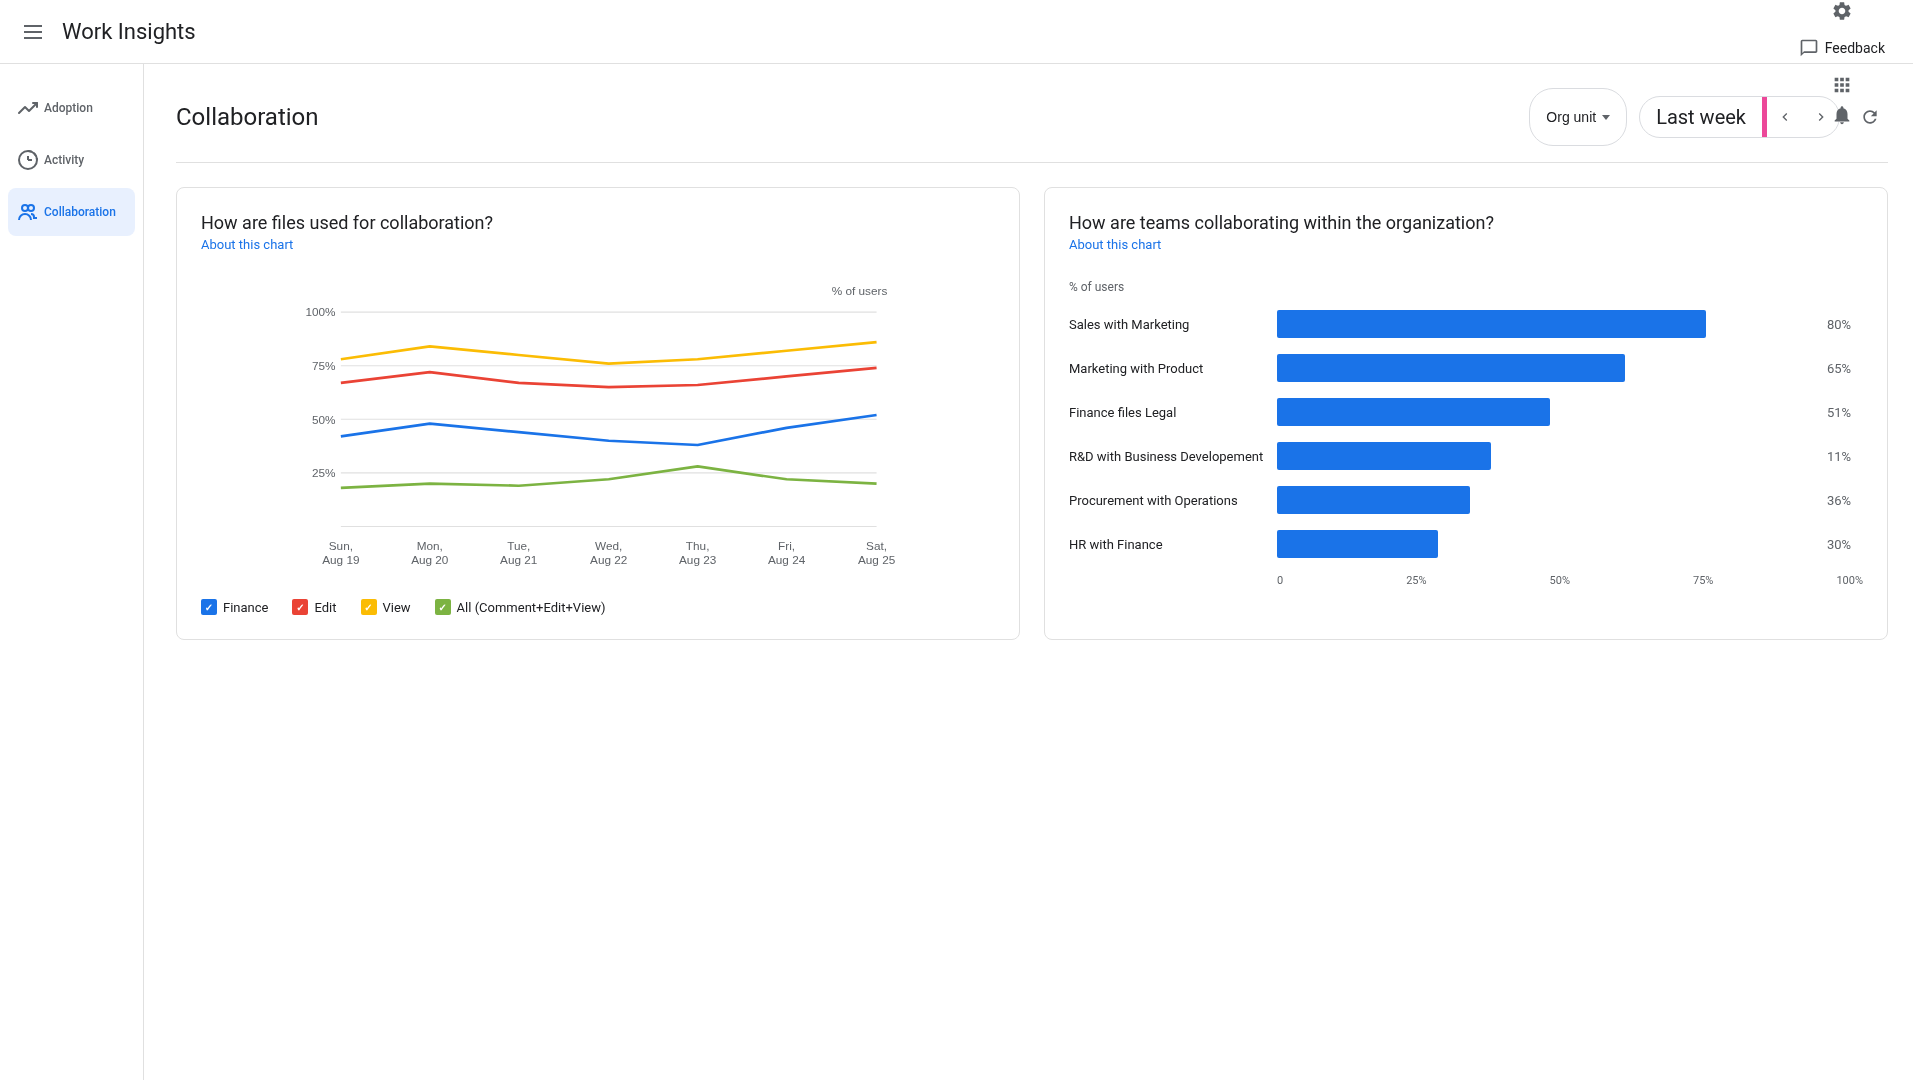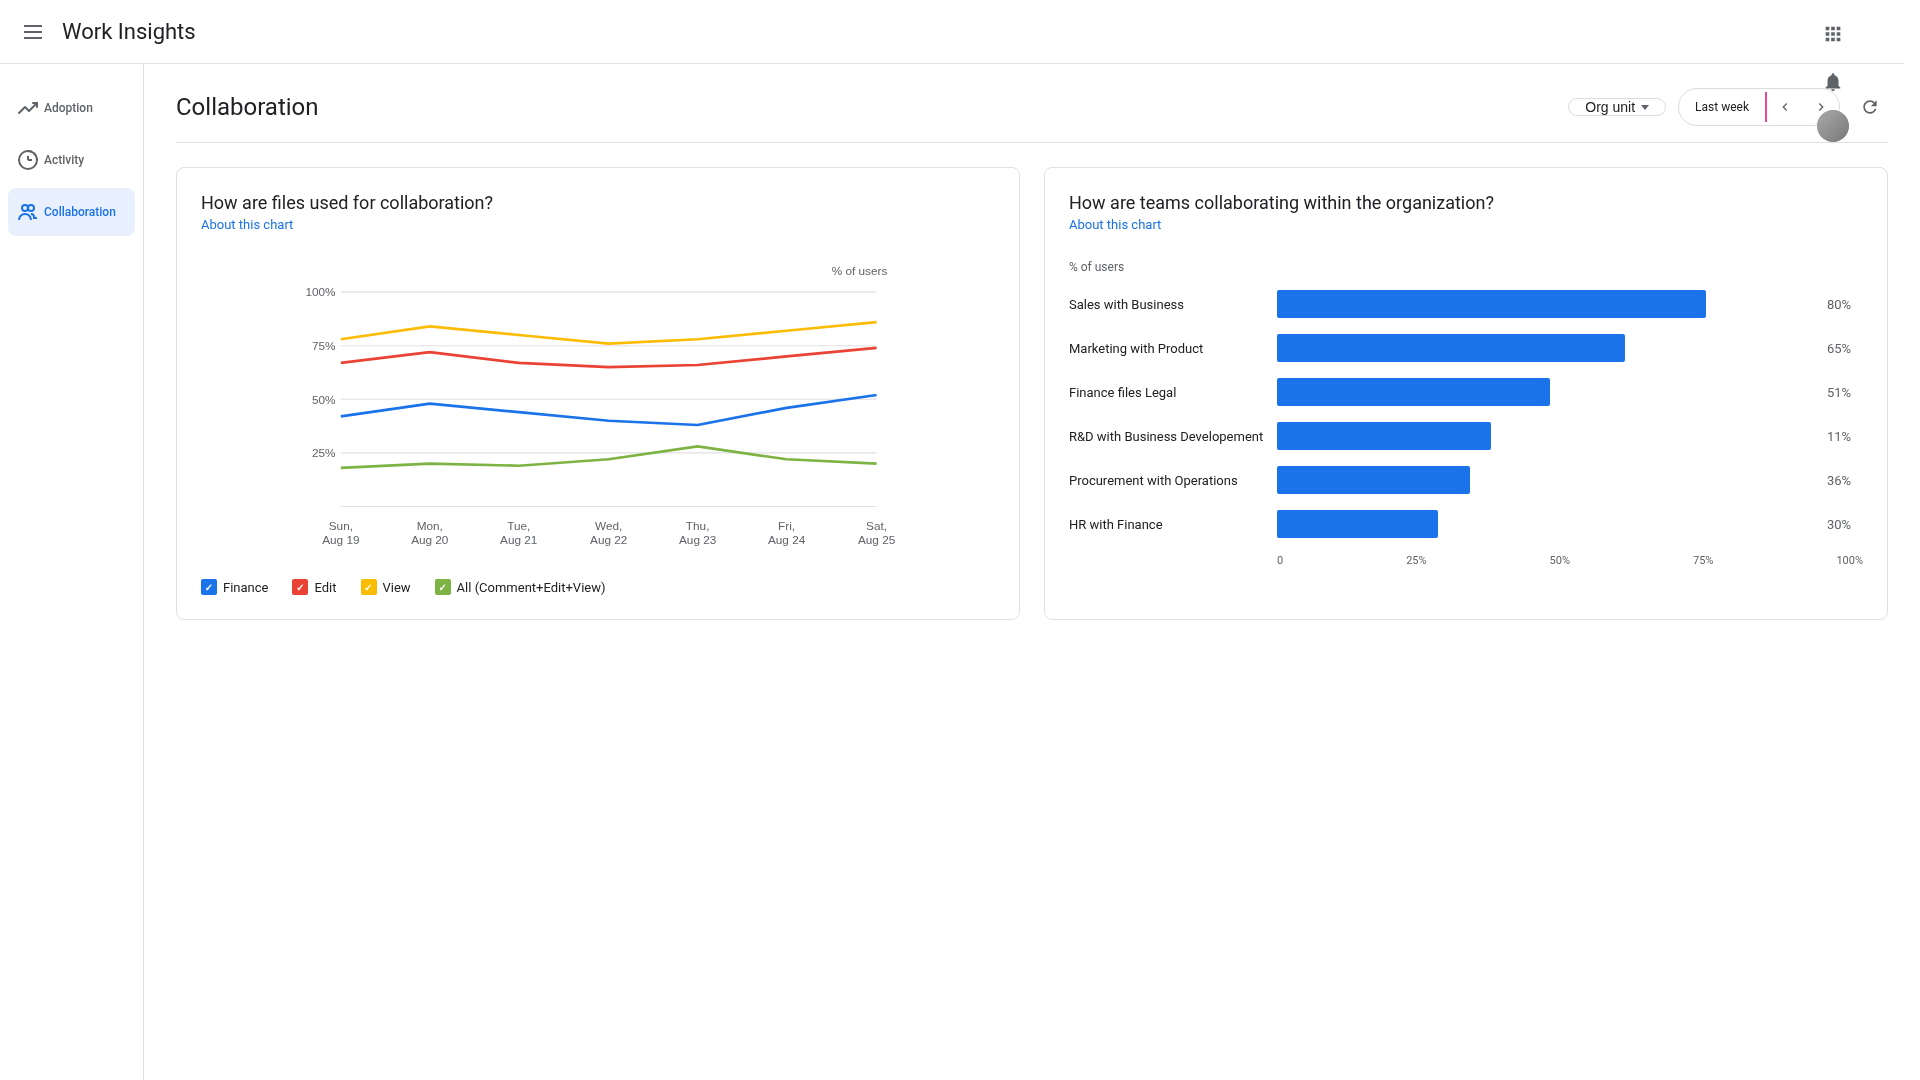--- a/index.html
+++ b/index.html
@@ -1,27 +1,26 @@
 <!DOCTYPE html>
 <html><head>
   <meta charset="utf-8">
   <style>
     * { box-sizing: border-box; margin: 0; padding: 0; }
     body { font-family: 'Google Sans', Roboto, Arial, sans-serif; background: #fff; color: #202124; font-size: 14px; }
 
     
     .header {
       display: flex;
-      align-items: center;
       height: 64px;
       padding: 0 16px;
       border-bottom: 1px solid #e0e0e0;
       background: #fff;
       position: fixed;
-      top: 0; left: 0; right: 16px;
+      top: 0; left: 0; right: 7px;
       z-index: 100;
     }
     .header-left { display: flex; align-items: center; gap: 12px; flex: 1; }
     .hamburger { display: flex; flex-direction: column; gap: 4px; cursor: pointer; padding: 8px; }
     .hamburger span { display: block; width: 18px; height: 2px; background: #5f6368; }
     .header-title { font-size: 22px; font-weight: 400; color: #202124; }
     .header-right { display: flex; align-items: center; gap: 8px; flex-direction: column; }
     .header-icon { width: 40px; height: 40px; display: flex; align-items: center; justify-content: center; cursor: pointer; border-radius: 50%; }
     .feedback-btn { display: flex; align-items: center; gap: 6px; padding: 8px 12px; cursor: pointer; border-radius: 4px; }
     .feedback-label { font-size: 14px; color: #202124; }
@@ -72,31 +71,31 @@
       margin-bottom: 24px;
       padding-bottom: 16px;
       border-bottom: 1px solid #e0e0e0;
     }
     .page-title { font-size: 24px; font-weight: 400; color: #202124; }
     .page-controls { display: flex; align-items: center; gap: 12px; }
 
     .org-unit-btn {
       display: flex; align-items: center; gap: 4px;
       border: 1px solid #dadce0; border-radius: 24px;
-      padding: 0 16px; cursor: pointer; background: #fff;
+      padding: 20px 16px; cursor: pointer; background: #fff;
       font-size: 14px; color: #202124;
     }
     .chevron-down { width: 0; height: 0; border-left: 4px solid transparent; border-right: 4px solid transparent; border-top: 5px solid #5f6368; margin-left: 2px; }
 
     .date-nav {
       display: flex; align-items: center;
       border: 1px solid #dadce0; border-radius: 24px;
       overflow: hidden; background: #fff;
     }
-    .date-label { padding: 8px 16px; font-size: 12px; color: #202124; border-right: 2px solid #ec4899; }
+    .date-label { padding: 8px 16px; font-size: 20px; color: #202124; border-right: 5px solid #ec4899; }
     .nav-arrow { width: 36px; height: 36px; display: flex; align-items: center; justify-content: center; cursor: pointer; }
     .refresh-btn { width: 36px; height: 36px; display: flex; align-items: center; justify-content: center; cursor: pointer; border-radius: 50%; }
 
     
     .charts-row { display: flex; gap: 24px; }
 
     .chart-card {
       background: #fff;
       border: 1px solid #e0e0e0;
       border-radius: 8px;
@@ -315,21 +314,21 @@
 
       <div class="chart-card chart-card-right">
         <div class="chart-title">How are teams collaborating within the organization?</div>
         <div class="chart-subtitle">About this chart</div>
 
         <div class="bar-chart-y-label">% of users</div>
 
         <div id="bar-rows-container">
 
         <div class="bar-row">
-              <div class="bar-label">Sales with Business</div>
+              <div class="bar-label">Sales with Marketing</div>
               <div class="bar-track">
                 <div class="bar-fill" style="width: 80%;"></div>
               </div>
               <div class="bar-pct">80%</div>
             </div>
             <div class="bar-row">
               <div class="bar-label">Marketing with Product</div>
               <div class="bar-track">
                 <div class="bar-fill" style="width: 65%;"></div>
               </div>

